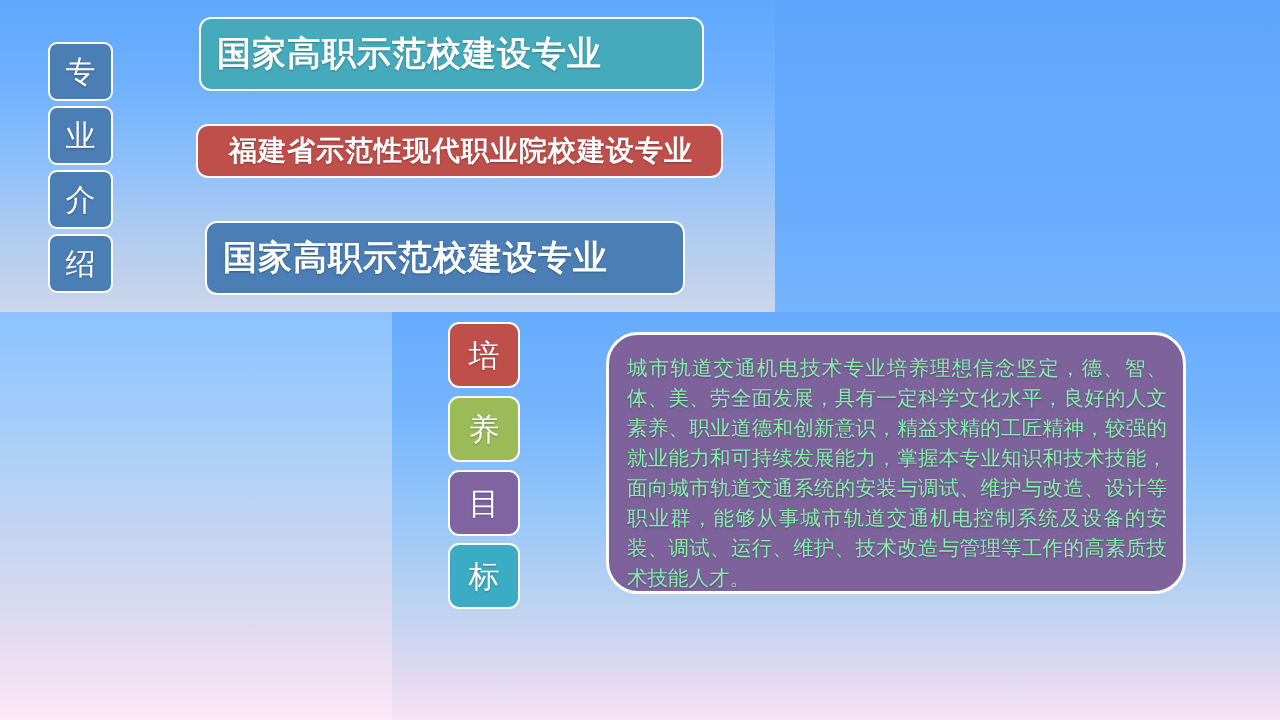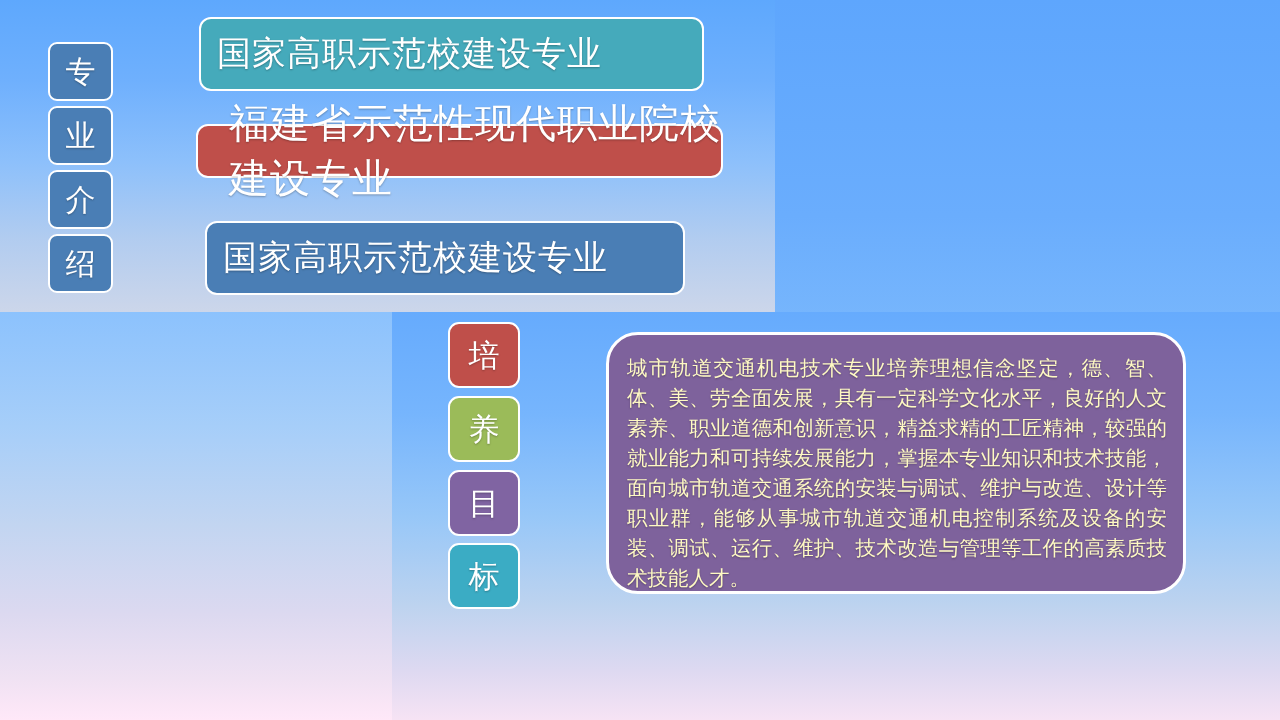--- a/index.html
+++ b/index.html
@@ -114,36 +114,37 @@
     border-radius: 9px;
     border-width: 2px;
   }
 
   
   .banner {
     padding-left: 16px;
     font-size: 34px;
     letter-spacing: 1px;
     border-radius: 12px;
+    font-weight: bold;
   }
 
   
   #vchip-0 { left: 48px;  top: 42px;  }
   #vchip-1 { left: 48px;  top: 106px; }
   #vchip-2 { left: 48px;  top: 170px; }
   #vchip-3 { left: 48px;  top: 234px; }
 
   #banner-0 {
     left: 199px; top: 17px; width: 505px; height: 74px;
     background: #45aabb;
   }
   #banner-1 {
     left: 196px; top: 124px; width: 527px; height: 54px;
     background: #bf4f4a;
-    font-size: 40px;
+    font-size: 28px;
     padding-left: 31px;
   }
   #banner-2 {
     left: 205px; top: 221px; width: 480px; height: 74px;
     background: #4a7eb5;
   }
 
   
   .vchip2 {
     width: 72px;
@@ -161,21 +162,21 @@
     position: absolute;
     left: 606px;
     top: 332px;
     width: 580px;
     height: 262px;
     box-sizing: border-box;
     background: #7e629c;
     border: 3px solid #ffffff;
     border-radius: 32px;
     padding: 18px 16px 14px 18px;
-    color: #fef9c3;
+    color: #86efac;
     font-size: 20.5px;
     line-height: 30px;
     text-align: justify;
     text-justify: inter-character;
     text-shadow: 0 1px 2px rgba(0,0,0,0.30);
     overflow: hidden;
   }
   #goal-card-text {
     display: block;
     text-indent: 0;

